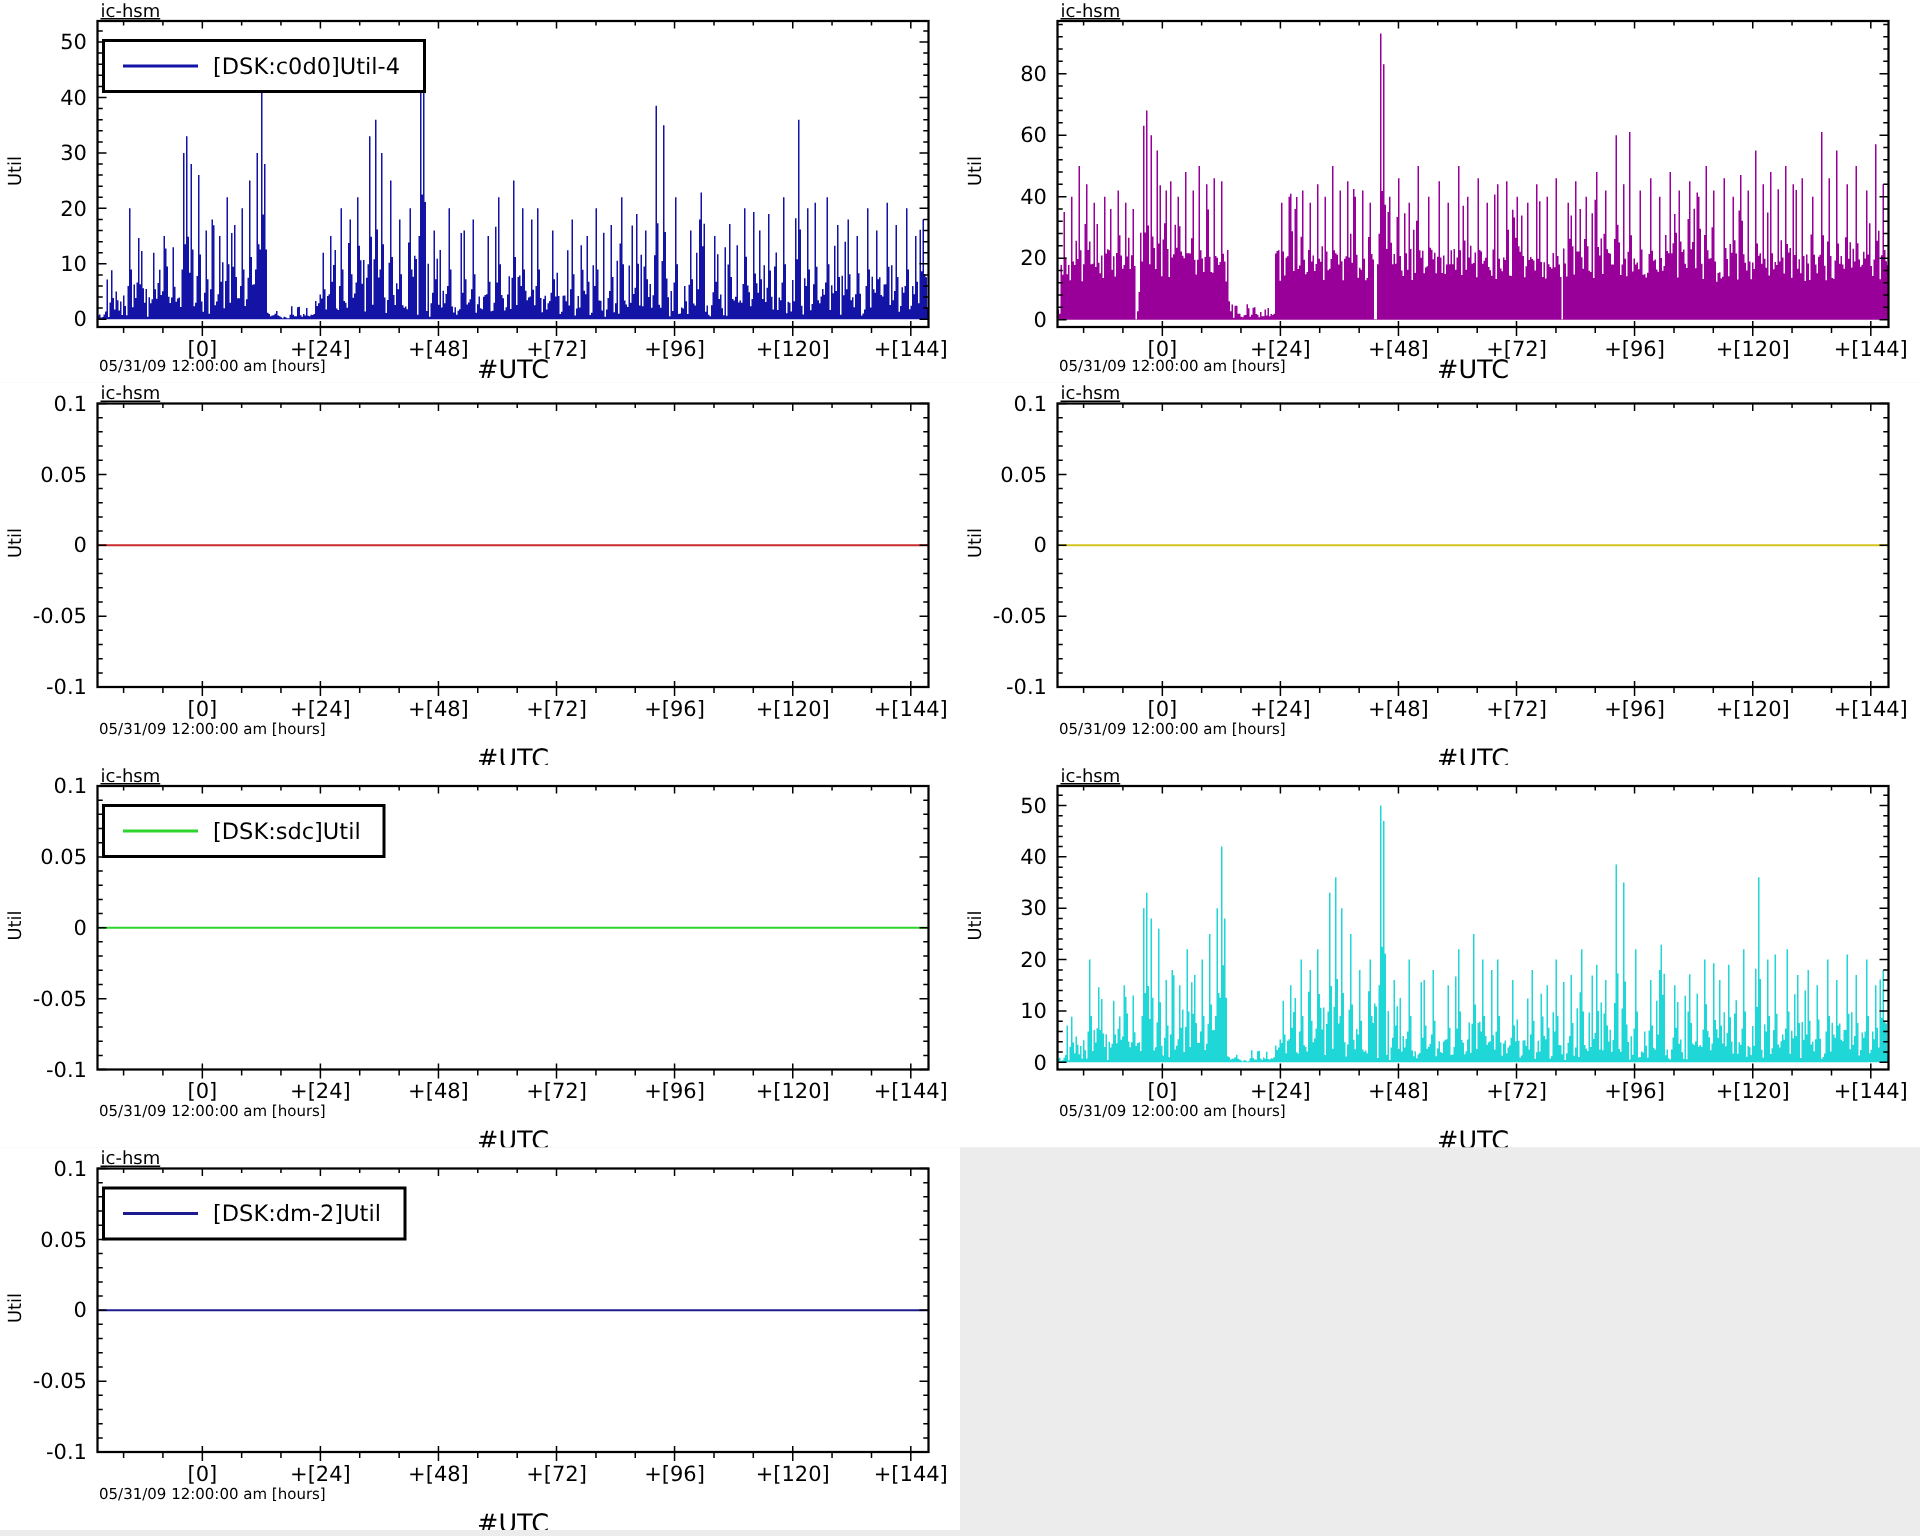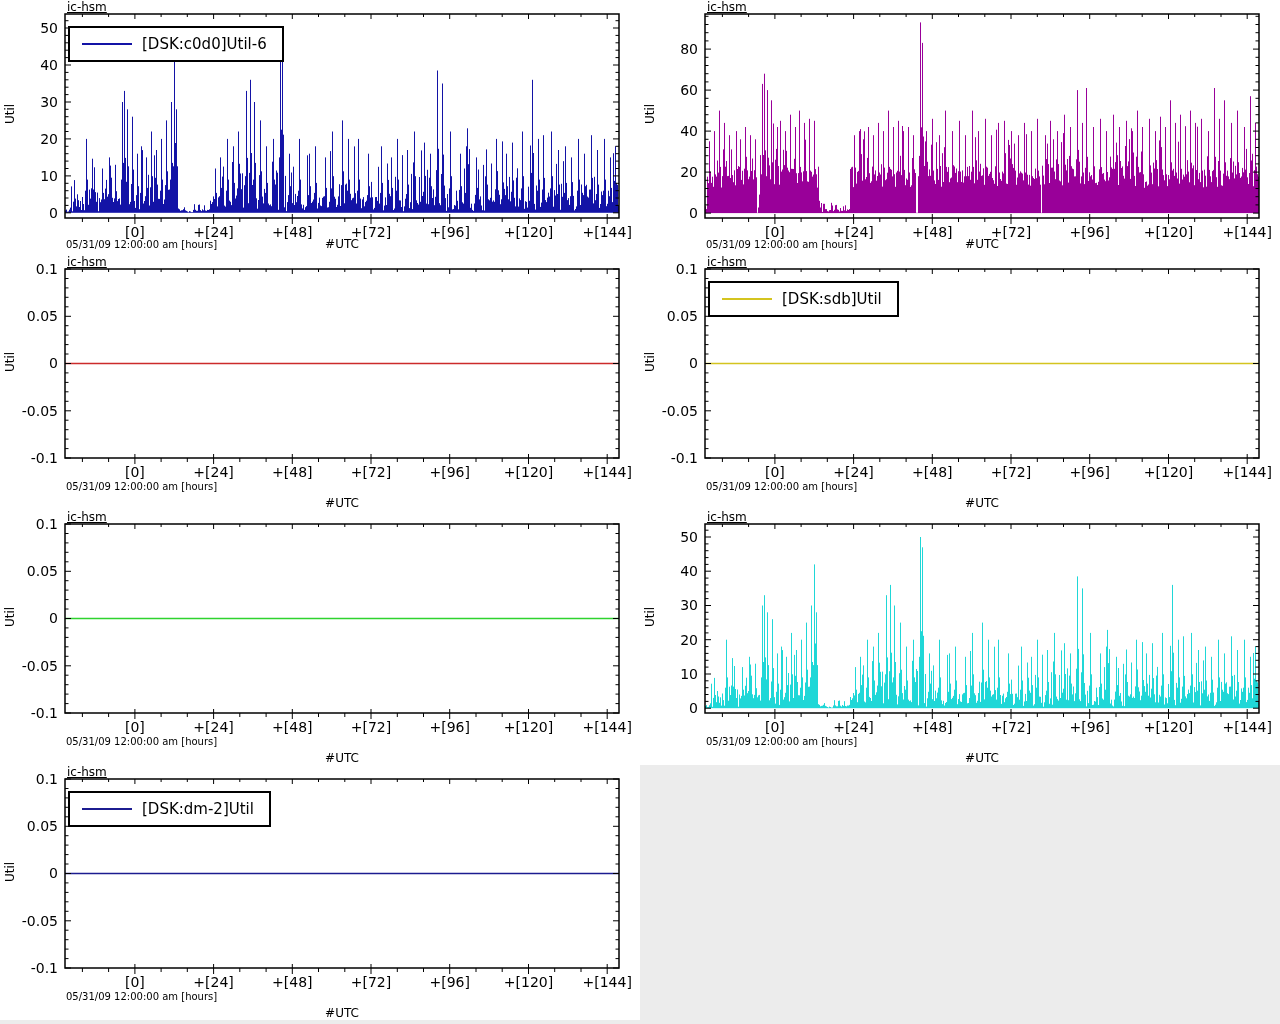--- a/index.html
+++ b/index.html
@@ -30,21 +30,21 @@
   svg.plot{position:absolute;left:0;top:0;width:640px;height:255px;}
   .legend{
     position:absolute;left:68px;top:26px;
     background:#ffffff;border:2px solid #000;
     display:inline-flex;align-items:center;gap:10px;
     padding:7px 15px 7px 12px;
     font-size:15px;white-space:nowrap;
   }
   .legend-line{display:inline-block;width:50px;height:0;border-top:2px solid #000;}
   .xdate{position:absolute;left:66px;font-size:10px;white-space:nowrap;}
-  .xunit{position:absolute;left:65px;width:554px;text-align:center;font-size:12px;}
+  .xunit{position:absolute;left:65px;width:554px;text-align:center;font-size:17px;}
   svg text{fill:#000;font-family:"DejaVu Sans",sans-serif;}
 </style>
 </head>
 <body style="background: rgb(236, 236, 236);">
 
 <div class="grid">
 
   <div class="panel" style="background: rgb(255, 255, 255);">
     <svg class="plot">
         <path d="M65.5 212.8V210.4M66.5 212.8V209.6M67.5 212.8V211.7M68.5 212.8V211.4M69.5 212.8V209.6M70.5 212.8V207.6M71.5 212.8V186.4M72.5 212.8V211.3M73.5 212.8V201.7M74.5 212.8V180.1M75.5 212.8V198.6M76.5 212.8V206.4M77.5 212.8V194.3M78.5 212.8V200.2M79.5 212.8V207.0M80.5 212.8V201.0M81.5 212.8V210.0M82.5 212.8V197.0M83.5 212.8V204.0M84.5 212.8V210.2M85.5 212.8V190.7M86.5 212.8V138.9M87.5 212.8V179.6M88.5 212.8V204.8M89.5 212.8V189.6M90.5 212.8V198.6M91.5 212.8V188.3M92.5 212.8V158.7M93.5 212.8V189.5M94.5 212.8V167.3M95.5 212.8V192.1M96.5 212.8V201.8M97.5 212.8V192.6M98.5 212.8V211.2M99.5 212.8V198.1M100.5 212.8V202.2M101.5 212.8V199.5M102.5 212.8V168.5M103.5 212.8V192.9M104.5 212.8V199.2M105.5 212.8V188.6M106.5 212.8V179.9M107.5 212.8V196.7M108.5 212.8V194.2M109.5 212.8V157.4M110.5 212.8V165.6M111.5 212.8V177.7M112.5 212.8V197.8M113.5 212.8V202.0M114.5 212.8V198.4M115.5 212.8V164.8M116.5 212.8V191.2M117.5 212.8V201.1M118.5 212.8V199.0M119.5 212.8V198.4M120.5 212.8V204.6M121.5 212.8V179.6M122.5 212.8V102.0M123.5 212.8V162.9M124.5 212.8V90.9M125.5 212.8V157.9M126.5 212.8V181.8M127.5 212.8V109.3M128.5 212.8V166.3M129.5 212.8V204.2M130.5 212.8V201.9M131.5 212.8V184.0M132.5 212.8V116.7M133.5 212.8V169.6M134.5 212.8V201.0M135.5 212.8V207.9M136.5 212.8V195.1M137.5 212.8V153.7M138.5 212.8V186.2M139.5 212.8V209.2M140.5 212.8V192.9M141.5 212.8V146.3M142.5 212.8V150.1M143.5 212.8V203.5M144.5 212.8V201.0M145.5 212.8V196.2M146.5 212.8V157.4M147.5 212.8V187.9M148.5 212.8V174.8M149.5 212.8V205.5M150.5 212.8V187.3M151.5 212.8V131.5M152.5 212.8V176.2M153.5 212.8V201.8M154.5 212.8V155.3M155.5 212.8V177.8M156.5 212.8V150.0M157.5 212.8V184.6M158.5 212.8V198.8M159.5 212.8V198.9M160.5 212.8V190.7M161.5 212.8V138.9M162.5 212.8V179.6M163.5 212.8V204.0M164.5 212.8V199.5M165.5 212.8V185.1M166.5 212.8V120.4M167.5 212.8V171.3M168.5 212.8V189.8M169.5 212.8V189.5M170.5 212.8V179.6M171.5 212.8V102.0M172.5 212.8V162.9M173.5 212.8V166.3M174.5 212.8V57.6M175.5 212.8V143.0M176.5 212.8V109.3M177.5 212.8V166.3M178.5 212.8V208.5M179.5 212.8V209.3M180.5 212.8V210.8M181.5 212.8V210.3M182.5 212.8V210.2M183.5 212.8V209.2M184.5 212.8V207.3M185.5 212.8V210.3M186.5 212.8V210.9M187.5 212.8V211.5M188.5 212.8V212.2M189.5 212.8V211.1M190.5 212.8V211.5M191.5 212.8V212.1M192.5 212.8V212.1M193.5 212.8V209.9M194.5 212.8V204.2M195.5 212.8V209.8M196.5 212.8V210.8M197.5 212.8V210.8M198.5 212.8V204.9M199.5 212.8V204.5M200.5 212.8V210.1M201.5 212.8V211.1M202.5 212.8V209.3M203.5 212.8V210.3M204.5 212.8V205.3M205.5 212.8V210.5M206.5 212.8V210.9M207.5 212.8V209.9M208.5 212.8V210.0M209.5 212.8V209.3M210.5 212.8V200.7M211.5 212.8V204.0M212.5 212.8V202.1M213.5 212.8V196.4M214.5 212.8V199.0M215.5 212.8V168.5M216.5 212.8V192.9M217.5 212.8V206.4M218.5 212.8V197.4M219.5 212.8V196.2M220.5 212.8V157.4M221.5 212.8V187.9M222.5 212.8V176.6M223.5 212.8V166.6M224.5 212.8V205.6M225.5 212.8V206.6M226.5 212.8V190.7M227.5 212.8V138.9M228.5 212.8V179.6M229.5 212.8V200.6M230.5 212.8V201.8M231.5 212.8V205.1M232.5 212.8V162.0M233.5 212.8V146.3M234.5 212.8V182.9M235.5 212.8V198.5M236.5 212.8V195.6M237.5 212.8V188.4M238.5 212.8V131.5M239.5 212.8V163.8M240.5 212.8V173.5M241.5 212.8V189.2M242.5 212.8V173.3M243.5 212.8V207.6M244.5 212.8V185.2M245.5 212.8V176.2M246.5 212.8V90.9M247.5 212.8V157.9M248.5 212.8V203.2M249.5 212.8V172.9M250.5 212.8V79.8M251.5 212.8V153.0M252.5 212.8V185.0M253.5 212.8V179.6M254.5 212.8V102.0M255.5 212.8V162.9M256.5 212.8V198.3M257.5 212.8V208.7M258.5 212.8V200.0M259.5 212.8V175.1M260.5 212.8V120.4M261.5 212.8V171.3M262.5 212.8V196.6M263.5 212.8V203.4M264.5 212.8V188.9M265.5 212.8V192.9M266.5 212.8V146.3M267.5 212.8V182.9M268.5 212.8V203.5M269.5 212.8V205.2M270.5 212.8V204.4M271.5 212.8V206.2M272.5 212.8V161.7M273.5 212.8V138.9M274.5 212.8V179.6M275.5 212.8V184.5M276.5 212.8V170.5M277.5 212.8V172.7M278.5 212.8V209.8M279.5 212.8V157.4M280.5 212.8V28.0M281.5 212.8V129.7M282.5 212.8V39.1M283.5 212.8V134.7M284.5 212.8V207.3M285.5 212.8V175.9M286.5 212.8V211.1M287.5 212.8V202.1M288.5 212.8V195.1M289.5 212.8V153.7M290.5 212.8V186.2M291.5 212.8V172.5M292.5 212.8V203.1M293.5 212.8V166.7M294.5 212.8V205.0M295.5 212.8V193.9M296.5 212.8V202.2M297.5 212.8V196.0M298.5 212.8V190.7M299.5 212.8V138.9M300.5 212.8V179.6M301.5 212.8V204.4M302.5 212.8V208.4M303.5 212.8V204.8M304.5 212.8V209.9M305.5 212.8V207.2M306.5 212.8V206.1M307.5 212.8V155.3M308.5 212.8V195.1M309.5 212.8V153.7M310.5 212.8V186.2M311.5 212.8V203.0M312.5 212.8V201.6M313.5 212.8V199.5M314.5 212.8V192.9M315.5 212.8V146.3M316.5 212.8V182.9M317.5 212.8V208.5M318.5 212.8V202.9M319.5 212.8V197.6M320.5 212.8V205.5M321.5 212.8V206.1M322.5 212.8V197.9M323.5 212.8V196.7M324.5 212.8V196.2M325.5 212.8V157.4M326.5 212.8V187.9M327.5 212.8V207.5M328.5 212.8V207.2M329.5 212.8V201.8M330.5 212.8V151.1M331.5 212.8V188.4M332.5 212.8V131.5M333.5 212.8V176.2M334.5 212.8V196.7M335.5 212.8V198.8M336.5 212.8V207.0M337.5 212.8V204.8M338.5 212.8V196.4M339.5 212.8V184.2M340.5 212.8V206.0M341.5 212.8V185.1M342.5 212.8V120.4M343.5 212.8V171.3M344.5 212.8V203.3M345.5 212.8V184.6M346.5 212.8V183.6M347.5 212.8V190.7M348.5 212.8V138.9M349.5 212.8V179.6M350.5 212.8V193.8M351.5 212.8V200.2M352.5 212.8V198.3M353.5 212.8V197.7M354.5 212.8V146.4M355.5 212.8V193.2M356.5 212.8V203.5M357.5 212.8V190.7M358.5 212.8V138.9M359.5 212.8V179.6M360.5 212.8V198.6M361.5 212.8V208.2M362.5 212.8V199.4M363.5 212.8V197.1M364.5 212.8V206.3M365.5 212.8V202.1M366.5 212.8V200.7M367.5 212.8V195.1M368.5 212.8V153.7M369.5 212.8V186.2M370.5 212.8V197.6M371.5 212.8V181.9M372.5 212.8V197.3M373.5 212.8V209.4M374.5 212.8V207.9M375.5 212.8V197.1M376.5 212.8V197.0M377.5 212.8V200.9M378.5 212.8V166.8M379.5 212.8V203.6M380.5 212.8V192.9M381.5 212.8V146.3M382.5 212.8V182.9M383.5 212.8V210.3M384.5 212.8V205.6M385.5 212.8V197.4M386.5 212.8V205.0M387.5 212.8V163.5M388.5 212.8V179.9M389.5 212.8V193.8M390.5 212.8V196.2M391.5 212.8V157.4M392.5 212.8V187.9M393.5 212.8V210.0M394.5 212.8V208.5M395.5 212.8V176.8M396.5 212.8V190.7M397.5 212.8V138.9M398.5 212.8V179.6M399.5 212.8V200.3M400.5 212.8V200.5M401.5 212.8V207.0M402.5 212.8V155.1M403.5 212.8V211.2M404.5 212.8V206.4M405.5 212.8V198.7M406.5 212.8V194.0M407.5 212.8V150.0M408.5 212.8V184.6M409.5 212.8V208.1M410.5 212.8V202.2M411.5 212.8V173.9M412.5 212.8V209.1M413.5 212.8V162.4M414.5 212.8V131.5M415.5 212.8V176.2M416.5 212.8V200.3M417.5 212.8V203.0M418.5 212.8V204.6M419.5 212.8V177.0M420.5 212.8V201.8M421.5 212.8V150.4M422.5 212.8V196.0M423.5 212.8V191.8M424.5 212.8V142.6M425.5 212.8V175.9M426.5 212.8V203.6M427.5 212.8V169.8M428.5 212.8V204.2M429.5 212.8V177.7M430.5 212.8V153.7M431.5 212.8V186.2M432.5 212.8V198.0M433.5 212.8V189.4M434.5 212.8V205.2M435.5 212.8V196.8M436.5 212.8V170.1M437.5 212.8V70.5M438.5 212.8V148.8M439.5 212.8V203.2M440.5 212.8V205.2M441.5 212.8V174.0M442.5 212.8V83.5M443.5 212.8V154.6M444.5 212.8V185.6M445.5 212.8V198.1M446.5 212.8V210.9M447.5 212.8V194.0M448.5 212.8V207.3M449.5 212.8V188.4M450.5 212.8V131.5M451.5 212.8V176.2M452.5 212.8V209.4M453.5 212.8V209.0M454.5 212.8V205.0M455.5 212.8V205.7M456.5 212.8V190.7M457.5 212.8V200.8M458.5 212.8V209.3M459.5 212.8V189.9M460.5 212.8V153.7M461.5 212.8V186.2M462.5 212.8V202.3M463.5 212.8V203.6M464.5 212.8V168.5M465.5 212.8V192.9M466.5 212.8V146.3M467.5 212.8V128.3M468.5 212.8V164.2M469.5 212.8V149.1M470.5 212.8V207.8M471.5 212.8V203.7M472.5 212.8V209.9M473.5 212.8V210.9M474.5 212.8V203.5M475.5 212.8V194.9M476.5 212.8V157.4M477.5 212.8V187.9M478.5 212.8V169.5M479.5 212.8V199.4M480.5 212.8V196.4M481.5 212.8V205.5M482.5 212.8V210.2M483.5 212.8V164.9M484.5 212.8V210.5M485.5 212.8V176.3M486.5 212.8V149.4M487.5 212.8V184.6M488.5 212.8V199.3M489.5 212.8V200.3M490.5 212.8V197.8M491.5 212.8V163.5M492.5 212.8V201.7M493.5 212.8V200.3M494.5 212.8V201.8M495.5 212.8V189.3M496.5 212.8V138.9M497.5 212.8V171.1M498.5 212.8V190.3M499.5 212.8V194.8M500.5 212.8V204.2M501.5 212.8V199.3M502.5 212.8V141.4M503.5 212.8V182.4M504.5 212.8V188.9M505.5 212.8V195.1M506.5 212.8V153.7M507.5 212.8V186.2M508.5 212.8V199.3M509.5 212.8V176.9M510.5 212.8V201.3M511.5 212.8V191.8M512.5 212.8V142.6M513.5 212.8V180.4M514.5 212.8V197.8M515.5 212.8V206.4M516.5 212.8V177.7M517.5 212.8V168.3M518.5 212.8V206.6M519.5 212.8V198.4M520.5 212.8V200.1M521.5 212.8V188.4M522.5 212.8V131.5M523.5 212.8V176.2M524.5 212.8V208.8M525.5 212.8V201.2M526.5 212.8V201.9M527.5 212.8V207.6M528.5 212.8V186.7M529.5 212.8V200.8M530.5 212.8V145.5M531.5 212.8V172.9M532.5 212.8V79.8M533.5 212.8V153.0M534.5 212.8V203.9M535.5 212.8V209.6M536.5 212.8V185.5M537.5 212.8V190.7M538.5 212.8V138.9M539.5 212.8V179.6M540.5 212.8V206.9M541.5 212.8V202.6M542.5 212.8V189.5M543.5 212.8V135.2M544.5 212.8V177.9M545.5 212.8V200.1M546.5 212.8V202.1M547.5 212.8V197.6M548.5 212.8V192.7M549.5 212.8V196.5M550.5 212.8V188.4M551.5 212.8V131.5M552.5 212.8V176.2M553.5 212.8V206.7M554.5 212.8V190.1M555.5 212.8V195.5M556.5 212.8V163.9M557.5 212.8V194.0M558.5 212.8V150.0M559.5 212.8V184.6M560.5 212.8V209.8M561.5 212.8V183.8M562.5 212.8V196.8M563.5 212.8V161.2M564.5 212.8V192.9M565.5 212.8V146.3M566.5 212.8V182.9M567.5 212.8V200.1M568.5 212.8V198.1M569.5 212.8V204.9M570.5 212.8V196.2M571.5 212.8V157.4M572.5 212.8V182.1M573.5 212.8V195.9M574.5 212.8V210.4M575.5 212.8V209.0M576.5 212.8V206.4M577.5 212.8V190.7M578.5 212.8V138.9M579.5 212.8V179.6M580.5 212.8V205.0M581.5 212.8V184.5M582.5 212.8V192.8M583.5 212.8V195.1M584.5 212.8V153.7M585.5 212.8V186.2M586.5 212.8V184.8M587.5 212.8V196.6M588.5 212.8V197.6M589.5 212.8V189.6M590.5 212.8V189.5M591.5 212.8V135.2M592.5 212.8V177.9M593.5 212.8V203.4M594.5 212.8V176.8M595.5 212.8V200.2M596.5 212.8V194.0M597.5 212.8V150.0M598.5 212.8V184.6M599.5 212.8V207.9M600.5 212.8V204.0M601.5 212.8V191.5M602.5 212.8V195.1M603.5 212.8V190.7M604.5 212.8V138.9M605.5 212.8V179.6M606.5 212.8V206.2M607.5 212.8V203.8M608.5 212.8V190.7M609.5 212.8V196.2M610.5 212.8V157.4M611.5 212.8V187.9M612.5 212.8V202.1M613.5 212.8V153.2M614.5 212.8V180.9M615.5 212.8V146.3M616.5 212.8V182.9M617.5 212.8V184.8M618.5 212.8V205.8" stroke="#1313a6" stroke-width="1" fill="none"></path>
@@ -61,21 +61,21 @@
         <text x="58" y="180.7" text-anchor="end" font-size="14">10</text>
         <text x="58" y="143.7" text-anchor="end" font-size="14">20</text>
         <text x="58" y="106.8" text-anchor="end" font-size="14">30</text>
         <text x="58" y="69.8" text-anchor="end" font-size="14">40</text>
         <text x="58" y="32.8" text-anchor="end" font-size="14">50</text>
       </svg>
     <div class="chart-title">ic-hsm</div>
     <div class="ylabel" style="top: 107px;">Util</div>
     <div class="legend">
       <span class="legend-line" style="border-top-color: rgb(19, 19, 166);"></span>
-      <span class="legend-text">[DSK:c0d0]Util-6</span>
+      <span class="legend-text">[DSK:c0d0]Util-4</span>
     </div>
     <div class="xdate" style="top: 239px;">05/31/09 12:00:00 am [hours]</div>
     <div class="xunit" style="top: 237px;">#UTC</div>
   </div>
 
   <div class="panel" style="background: rgb(255, 255, 255);">
     <svg class="plot">
         <path d="M65.5 213.1V206.3M66.5 213.1V209.1M67.5 213.1V176.7M68.5 213.1V183.1M69.5 213.1V141.3M70.5 213.1V171.7M71.5 213.1V182.9M72.5 213.1V176.7M73.5 213.1V186.8M74.5 213.1V131.1M75.5 213.1V174.4M76.5 213.1V176.6M77.5 213.1V160.5M78.5 213.1V172.6M79.5 213.1V110.6M80.5 213.1V166.9M81.5 213.1V187.5M82.5 213.1V176.1M83.5 213.1V149.4M84.5 213.1V122.9M85.5 213.1V166.7M86.5 213.1V161.0M87.5 213.1V176.1M88.5 213.1V175.9M89.5 213.1V135.2M90.5 213.1V178.0M91.5 213.1V149.4M92.5 213.1V175.1M93.5 213.1V182.2M94.5 213.1V170.3M95.5 213.1V185.3M96.5 213.1V131.1M97.5 213.1V169.0M98.5 213.1V166.1M99.5 213.1V166.9M100.5 213.1V139.3M101.5 213.1V179.9M102.5 213.1V170.8M103.5 213.1V184.4M104.5 213.1V168.7M105.5 213.1V127.0M106.5 213.1V156.8M107.5 213.1V170.4M108.5 213.1V179.2M109.5 213.1V176.6M110.5 213.1V135.2M111.5 213.1V171.0M112.5 213.1V158.5M113.5 213.1V179.4M114.5 213.1V170.2M115.5 213.1V139.3M116.5 213.1V177.3M117.5 213.1V212.8M118.5 213.1V207.5M119.5 213.1V194.6M120.5 213.1V155.1M121.5 213.1V174.3M122.5 213.1V83.9M123.5 213.1V155.0M124.5 213.1V73.7M125.5 213.1V150.3M126.5 213.1V176.2M127.5 213.1V90.1M128.5 213.1V157.7M129.5 213.1V165.4M130.5 213.1V179.3M131.5 213.1V100.3M132.5 213.1V162.3M133.5 213.1V123.5M134.5 213.1V184.2M135.5 213.1V159.7M136.5 213.1V148.9M137.5 213.1V127.0M138.5 213.1V166.0M139.5 213.1V184.7M140.5 213.1V120.8M141.5 213.1V171.6M142.5 213.1V169.5M143.5 213.1V149.8M144.5 213.1V165.1M145.5 213.1V131.1M146.5 213.1V150.8M147.5 213.1V167.7M148.5 213.1V170.5M149.5 213.1V172.2M150.5 213.1V114.7M151.5 213.1V168.8M152.5 213.1V168.9M153.5 213.1V169.0M154.5 213.1V158.8M155.5 213.1V127.0M156.5 213.1V173.2M157.5 213.1V183.0M158.5 213.1V173.1M159.5 213.1V110.6M160.5 213.1V166.9M161.5 213.1V172.4M162.5 213.1V181.3M163.5 213.1V171.3M164.5 213.1V122.9M165.5 213.1V139.7M166.5 213.1V171.1M167.5 213.1V181.4M168.5 213.1V181.8M169.5 213.1V118.8M170.5 213.1V170.6M171.5 213.1V171.8M172.5 213.1V176.6M173.5 213.1V174.6M174.5 213.1V120.8M175.5 213.1V169.1M176.5 213.1V174.3M177.5 213.1V187.6M178.5 213.1V166.7M179.5 213.1V200.8M180.5 213.1V207.5M181.5 213.1V203.0M182.5 213.1V211.9M183.5 213.1V203.8M184.5 213.1V203.8M185.5 213.1V209.1M186.5 213.1V209.1M187.5 213.1V211.1M188.5 213.1V211.5M189.5 213.1V210.2M190.5 213.1V210.0M191.5 213.1V202.8M192.5 213.1V205.5M193.5 213.1V211.1M194.5 213.1V209.8M195.5 213.1V205.2M196.5 213.1V204.9M197.5 213.1V209.4M198.5 213.1V209.9M199.5 213.1V211.5M200.5 213.1V208.0M201.5 213.1V210.8M202.5 213.1V210.9M203.5 213.1V206.3M204.5 213.1V210.3M205.5 213.1V205.3M206.5 213.1V210.9M207.5 213.1V209.4M208.5 213.1V210.0M209.5 213.1V209.1M210.5 213.1V169.0M211.5 213.1V167.4M212.5 213.1V166.8M213.5 213.1V187.1M214.5 213.1V135.2M215.5 213.1V167.6M216.5 213.1V183.6M217.5 213.1V171.9M218.5 213.1V170.9M219.5 213.1V131.1M220.5 213.1V129.1M221.5 213.1V154.1M222.5 213.1V180.7M223.5 213.1V139.3M224.5 213.1V131.3M225.5 213.1V179.3M226.5 213.1V177.0M227.5 213.1V157.9M228.5 213.1V127.0M229.5 213.1V173.2M230.5 213.1V182.9M231.5 213.1V181.3M232.5 213.1V166.6M233.5 213.1V135.2M234.5 213.1V174.4M235.5 213.1V170.4M236.5 213.1V180.7M237.5 213.1V176.0M238.5 213.1V122.9M239.5 213.1V172.5M240.5 213.1V174.5M241.5 213.1V164.2M242.5 213.1V186.6M243.5 213.1V131.1M244.5 213.1V167.6M245.5 213.1V180.2M246.5 213.1V179.2M247.5 213.1V172.7M248.5 213.1V110.6M249.5 213.1V166.9M250.5 213.1V168.9M251.5 213.1V169.8M252.5 213.1V176.4M253.5 213.1V127.0M254.5 213.1V174.2M255.5 213.1V186.8M256.5 213.1V172.5M257.5 213.1V170.8M258.5 213.1V120.8M259.5 213.1V171.6M260.5 213.1V155.8M261.5 213.1V175.1M262.5 213.1V126.0M263.5 213.1V131.1M264.5 213.1V169.9M265.5 213.1V185.2M266.5 213.1V178.5M267.5 213.1V179.8M268.5 213.1V127.0M269.5 213.1V172.5M270.5 213.1V186.9M271.5 213.1V185.3M272.5 213.1V158.0M273.5 213.1V135.2M274.5 213.1V169.3M275.5 213.1V173.0M276.5 213.1V212.8M277.5 213.1V212.8M278.5 213.1V176.2M279.5 213.1V155.9M280.5 213.1V22.4M281.5 213.1V127.3M282.5 213.1V42.9M283.5 213.1V136.5M284.5 213.1V166.0M285.5 213.1V141.4M286.5 213.1V131.1M287.5 213.1V161.8M288.5 213.1V176.1M289.5 213.1V169.4M290.5 213.1V175.8M291.5 213.1V144.7M292.5 213.1V118.8M293.5 213.1V170.6M294.5 213.1V180.4M295.5 213.1V184.0M296.5 213.1V142.2M297.5 213.1V168.9M298.5 213.1V179.9M299.5 213.1V135.2M300.5 213.1V166.0M301.5 213.1V186.7M302.5 213.1V153.2M303.5 213.1V182.0M304.5 213.1V147.2M305.5 213.1V110.6M306.5 213.1V166.9M307.5 213.1V171.8M308.5 213.1V167.1M309.5 213.1V182.2M310.5 213.1V178.4M311.5 213.1V177.5M312.5 213.1V131.1M313.5 213.1V165.2M314.5 213.1V166.5M315.5 213.1V172.9M316.5 213.1V168.5M317.5 213.1V182.2M318.5 213.1V171.2M319.5 213.1V120.8M320.5 213.1V171.6M321.5 213.1V182.0M322.5 213.1V170.4M323.5 213.1V182.6M324.5 213.1V176.3M325.5 213.1V135.2M326.5 213.1V176.2M327.5 213.1V166.9M328.5 213.1V176.1M329.5 213.1V166.0M330.5 213.1V179.8M331.5 213.1V171.7M332.5 213.1V110.6M333.5 213.1V166.9M334.5 213.1V183.3M335.5 213.1V137.2M336.5 213.1V160.3M337.5 213.1V179.8M338.5 213.1V131.1M339.5 213.1V171.6M340.5 213.1V163.8M341.5 213.1V175.9M342.5 213.1V175.3M343.5 213.1V168.3M344.5 213.1V184.8M345.5 213.1V118.8M346.5 213.1V166.7M347.5 213.1V167.7M348.5 213.1V175.9M349.5 213.1V173.9M350.5 213.1V171.8M351.5 213.1V135.2M352.5 213.1V178.0M353.5 213.1V180.2M354.5 213.1V183.8M355.5 213.1V166.3M356.5 213.1V129.7M357.5 213.1V186.0M358.5 213.1V122.9M359.5 213.1V172.5M360.5 213.1V179.0M361.5 213.1V180.9M362.5 213.1V171.6M363.5 213.1V173.4M364.5 213.1V120.8M365.5 213.1V153.2M366.5 213.1V183.6M367.5 213.1V184.0M368.5 213.1V139.9M369.5 213.1V145.0M370.5 213.1V158.5M371.5 213.1V131.1M372.5 213.1V164.1M373.5 213.1V167.9M374.5 213.1V143.6M375.5 213.1V170.6M376.5 213.1V184.8M377.5 213.1V177.5M378.5 213.1V135.2M379.5 213.1V173.4M380.5 213.1V171.4M381.5 213.1V172.7M382.5 213.1V173.6M383.5 213.1V180.4M384.5 213.1V122.9M385.5 213.1V172.5M386.5 213.1V134.2M387.5 213.1V174.7M388.5 213.1V184.6M389.5 213.1V174.9M390.5 213.1V185.7M391.5 213.1V131.1M392.5 213.1V176.2M393.5 213.1V178.0M394.5 213.1V179.0M395.5 213.1V168.6M396.5 213.1V178.2M397.5 213.1V118.8M398.5 213.1V170.6M399.5 213.1V176.4M400.5 213.1V184.7M401.5 213.1V212.8M402.5 213.1V165.7M403.5 213.1V175.6M404.5 213.1V184.3M405.5 213.1V135.2M406.5 213.1V159.1M407.5 213.1V143.6M408.5 213.1V164.1M409.5 213.1V183.0M410.5 213.1V120.8M411.5 213.1V167.7M412.5 213.1V167.6M413.5 213.1V139.3M414.5 213.1V171.5M415.5 213.1V179.2M416.5 213.1V159.4M417.5 213.1V131.1M418.5 213.1V164.1M419.5 213.1V180.5M420.5 213.1V181.4M421.5 213.1V142.1M422.5 213.1V185.3M423.5 213.1V133.1M424.5 213.1V114.7M425.5 213.1V164.7M426.5 213.1V170.4M427.5 213.1V159.0M428.5 213.1V182.6M429.5 213.1V155.9M430.5 213.1V127.0M431.5 213.1V166.2M432.5 213.1V168.6M433.5 213.1V169.2M434.5 213.1V176.4M435.5 213.1V176.3M436.5 213.1V159.3M437.5 213.1V90.1M438.5 213.1V149.9M439.5 213.1V161.7M440.5 213.1V183.4M441.5 213.1V176.4M442.5 213.1V122.9M443.5 213.1V172.5M444.5 213.1V184.1M445.5 213.1V167.8M446.5 213.1V88.0M447.5 213.1V156.8M448.5 213.1V181.0M449.5 213.1V172.3M450.5 213.1V176.3M451.5 213.1V175.0M452.5 213.1V179.5M453.5 213.1V127.0M454.5 213.1V166.3M455.5 213.1V183.1M456.5 213.1V182.8M457.5 213.1V185.0M458.5 213.1V181.8M459.5 213.1V169.3M460.5 213.1V118.8M461.5 213.1V167.1M462.5 213.1V173.8M463.5 213.1V173.0M464.5 213.1V179.6M465.5 213.1V181.2M466.5 213.1V131.1M467.5 213.1V172.0M468.5 213.1V180.5M469.5 213.1V177.3M470.5 213.1V156.6M471.5 213.1V167.4M472.5 213.1V168.9M473.5 213.1V114.7M474.5 213.1V168.8M475.5 213.1V162.1M476.5 213.1V142.6M477.5 213.1V155.2M478.5 213.1V185.0M479.5 213.1V127.0M480.5 213.1V161.0M481.5 213.1V168.0M482.5 213.1V166.4M483.5 213.1V175.8M484.5 213.1V178.6M485.5 213.1V146.0M486.5 213.1V120.8M487.5 213.1V166.1M488.5 213.1V161.4M489.5 213.1V139.1M490.5 213.1V178.9M491.5 213.1V128.3M492.5 213.1V131.1M493.5 213.1V152.5M494.5 213.1V175.9M495.5 213.1V186.0M496.5 213.1V156.7M497.5 213.1V110.6M498.5 213.1V166.9M499.5 213.1V172.5M500.5 213.1V172.1M501.5 213.1V151.5M502.5 213.1V127.0M503.5 213.1V174.3M504.5 213.1V187.8M505.5 213.1V182.0M506.5 213.1V181.5M507.5 213.1V185.7M508.5 213.1V184.5M509.5 213.1V118.8M510.5 213.1V165.4M511.5 213.1V172.6M512.5 213.1V184.2M513.5 213.1V162.6M514.5 213.1V168.5M515.5 213.1V131.1M516.5 213.1V160.1M517.5 213.1V169.0M518.5 213.1V186.3M519.5 213.1V140.4M520.5 213.1V116.7M521.5 213.1V147.1M522.5 213.1V169.5M523.5 213.1V175.1M524.5 213.1V180.3M525.5 213.1V127.0M526.5 213.1V174.3M527.5 213.1V186.1M528.5 213.1V175.0M529.5 213.1V179.3M530.5 213.1V100.3M531.5 213.1V162.3M532.5 213.1V170.5M533.5 213.1V168.8M534.5 213.1V175.9M535.5 213.1V122.9M536.5 213.1V172.5M537.5 213.1V178.5M538.5 213.1V141.7M539.5 213.1V183.6M540.5 213.1V114.7M541.5 213.1V168.8M542.5 213.1V179.5M543.5 213.1V174.6M544.5 213.1V176.7M545.5 213.1V126.2M546.5 213.1V174.3M547.5 213.1V160.1M548.5 213.1V171.6M549.5 213.1V182.3M550.5 213.1V110.6M551.5 213.1V162.7M552.5 213.1V168.3M553.5 213.1V165.4M554.5 213.1V185.2M555.5 213.1V122.9M556.5 213.1V170.0M557.5 213.1V126.7M558.5 213.1V179.2M559.5 213.1V172.9M560.5 213.1V182.1M561.5 213.1V118.8M562.5 213.1V170.6M563.5 213.1V187.3M564.5 213.1V169.7M565.5 213.1V175.7M566.5 213.1V186.7M567.5 213.1V156.3M568.5 213.1V131.1M569.5 213.1V169.9M570.5 213.1V176.3M571.5 213.1V182.1M572.5 213.1V171.1M573.5 213.1V169.9M574.5 213.1V88.0M575.5 213.1V156.8M576.5 213.1V177.2M577.5 213.1V186.8M578.5 213.1V161.0M579.5 213.1V118.8M580.5 213.1V170.6M581.5 213.1V185.3M582.5 213.1V185.8M583.5 213.1V173.6M584.5 213.1V100.3M585.5 213.1V162.3M586.5 213.1V175.8M587.5 213.1V170.6M588.5 213.1V176.4M589.5 213.1V179.2M590.5 213.1V158.1M591.5 213.1V122.9M592.5 213.1V172.5M593.5 213.1V161.5M594.5 213.1V178.4M595.5 213.1V165.8M596.5 213.1V174.4M597.5 213.1V110.6M598.5 213.1V162.2M599.5 213.1V173.0M600.5 213.1V177.9M601.5 213.1V176.5M602.5 213.1V167.9M603.5 213.1V172.3M604.5 213.1V127.0M605.5 213.1V169.6M606.5 213.1V148.9M607.5 213.1V177.3M608.5 213.1V184.0M609.5 213.1V173.0M610.5 213.1V96.2M611.5 213.1V160.5M612.5 213.1V153.8M613.5 213.1V186.2M614.5 213.1V170.2M615.5 213.1V122.9M616.5 213.1V166.6M617.5 213.1V174.2M618.5 213.1V176.6" stroke="#990099" stroke-width="1" fill="none"></path>
         <rect x="65" y="14" width="554" height="204" fill="none" stroke="#000" stroke-width="1.5"></rect>
         <path d="M134.9 214V224M134.9 14V19M213.6 214V224M213.6 14V19M292.3 214V224M292.3 14V19M371.0 214V224M371.0 14V19M449.7 214V224M449.7 14V19M528.5 214V224M528.5 14V19M607.2 214V224M607.2 14V19M82.4 218V222M82.4 14V17M108.6 218V222M108.6 14V17M161.1 218V222M161.1 14V17M187.3 218V222M187.3 14V17M239.8 218V222M239.8 14V17M266.1 218V222M266.1 14V17M318.5 218V222M318.5 14V17M344.8 218V222M344.8 14V17M397.3 218V222M397.3 14V17M423.5 218V222M423.5 14V17M476.0 218V222M476.0 14V17M502.2 218V222M502.2 14V17M554.7 218V222M554.7 14V17M581.0 218V222M581.0 14V17M65 213.1H71M619 213.1H613M65 172.1H71M619 172.1H613M65 131.1H71M619 131.1H613M65 90.1H71M619 90.1H613M65 49.1H71M619 49.1H613M65 204.9H68.5M619 204.9H615.5M65 196.7H68.5M619 196.7H615.5M65 188.5H68.5M619 188.5H615.5M65 180.3H68.5M619 180.3H615.5M65 163.9H68.5M619 163.9H615.5M65 155.7H68.5M619 155.7H615.5M65 147.5H68.5M619 147.5H615.5M65 139.3H68.5M619 139.3H615.5M65 122.9H68.5M619 122.9H615.5M65 114.7H68.5M619 114.7H615.5M65 106.5H68.5M619 106.5H615.5M65 98.3H68.5M619 98.3H615.5M65 81.9H68.5M619 81.9H615.5M65 73.7H68.5M619 73.7H615.5M65 65.5H68.5M619 65.5H615.5M65 57.3H68.5M619 57.3H615.5M65 40.9H68.5M619 40.9H615.5M65 32.7H68.5M619 32.7H615.5M65 24.5H68.5M619 24.5H615.5M65 16.3H68.5M619 16.3H615.5" stroke="#000" stroke-width="1" fill="none"></path>
@@ -135,48 +135,48 @@
         <text x="528.5" y="222" text-anchor="middle" font-size="14">+[120]</text>
         <text x="607.2" y="222" text-anchor="middle" font-size="14">+[144]</text>
         <text x="58" y="207.8" text-anchor="end" font-size="14">-0.1</text>
         <text x="58" y="160.6" text-anchor="end" font-size="14">-0.05</text>
         <text x="58" y="113.3" text-anchor="end" font-size="14">0</text>
         <text x="58" y="66.0" text-anchor="end" font-size="14">0.05</text>
         <text x="58" y="18.8" text-anchor="end" font-size="14">0.1</text>
       </svg>
     <div class="chart-title">ic-hsm</div>
     <div class="ylabel" style="top: 99.5px;">Util</div>
+    <div class="xdate" style="top: 226px;">05/31/09 12:00:00 am [hours]</div>
+    <div class="xunit" style="top: 241px;">#UTC</div>
+  </div>
+
+  <div class="panel" style="background: rgb(255, 255, 255);">
+    <svg class="plot">
+        <path d="M65 108.5H619" stroke="#2ed32e" stroke-width="1.3" fill="none"></path>
+        <rect x="65" y="14" width="554" height="189" fill="none" stroke="#000" stroke-width="1.5"></rect>
+        <path d="M134.9 199V209M134.9 14V19M213.6 199V209M213.6 14V19M292.3 199V209M292.3 14V19M371.0 199V209M371.0 14V19M449.7 199V209M449.7 14V19M528.5 199V209M528.5 14V19M607.2 199V209M607.2 14V19M82.4 203V207M82.4 14V17M108.6 203V207M108.6 14V17M161.1 203V207M161.1 14V17M187.3 203V207M187.3 14V17M239.8 203V207M239.8 14V17M266.1 203V207M266.1 14V17M318.5 203V207M318.5 14V17M344.8 203V207M344.8 14V17M397.3 203V207M397.3 14V17M423.5 203V207M423.5 14V17M476.0 203V207M476.0 14V17M502.2 203V207M502.2 14V17M554.7 203V207M554.7 14V17M581.0 203V207M581.0 14V17M65 203.0H71M619 203.0H613M65 155.8H71M619 155.8H613M65 108.5H71M619 108.5H613M65 61.3H71M619 61.3H613M65 14.0H71M619 14.0H613M65 193.6H68.5M619 193.6H615.5M65 184.1H68.5M619 184.1H615.5M65 174.7H68.5M619 174.7H615.5M65 165.2H68.5M619 165.2H615.5M65 146.3H68.5M619 146.3H615.5M65 136.8H68.5M619 136.8H615.5M65 127.4H68.5M619 127.4H615.5M65 117.9H68.5M619 117.9H615.5M65 99.0H68.5M619 99.0H615.5M65 89.6H68.5M619 89.6H615.5M65 80.1H68.5M619 80.1H615.5M65 70.7H68.5M619 70.7H615.5M65 51.8H68.5M619 51.8H615.5M65 42.3H68.5M619 42.3H615.5M65 32.9H68.5M619 32.9H615.5M65 23.5H68.5M619 23.5H615.5" stroke="#000" stroke-width="1" fill="none"></path>
+        <text x="134.9" y="222" text-anchor="middle" font-size="14">[0]</text>
+        <text x="213.6" y="222" text-anchor="middle" font-size="14">+[24]</text>
+        <text x="292.3" y="222" text-anchor="middle" font-size="14">+[48]</text>
+        <text x="371.0" y="222" text-anchor="middle" font-size="14">+[72]</text>
+        <text x="449.7" y="222" text-anchor="middle" font-size="14">+[96]</text>
+        <text x="528.5" y="222" text-anchor="middle" font-size="14">+[120]</text>
+        <text x="607.2" y="222" text-anchor="middle" font-size="14">+[144]</text>
+        <text x="58" y="207.8" text-anchor="end" font-size="14">-0.1</text>
+        <text x="58" y="160.6" text-anchor="end" font-size="14">-0.05</text>
+        <text x="58" y="113.3" text-anchor="end" font-size="14">0</text>
+        <text x="58" y="66.0" text-anchor="end" font-size="14">0.05</text>
+        <text x="58" y="18.8" text-anchor="end" font-size="14">0.1</text>
+      </svg>
+    <div class="chart-title">ic-hsm</div>
+    <div class="ylabel" style="top: 99.5px;">Util</div>
     <div class="legend">
-      <span class="legend-line" style="border-top-color: rgb(212, 196, 31);"></span>
-      <span class="legend-text">[DSK:sdb]Util</span>
+      <span class="legend-line" style="border-top-color: rgb(46, 211, 46);"></span>
+      <span class="legend-text">[DSK:sdc]Util</span>
     </div>
-    <div class="xdate" style="top: 226px;">05/31/09 12:00:00 am [hours]</div>
-    <div class="xunit" style="top: 241px;">#UTC</div>
-  </div>
-
-  <div class="panel" style="background: rgb(255, 255, 255);">
-    <svg class="plot">
-        <path d="M65 108.5H619" stroke="#2ed32e" stroke-width="1.3" fill="none"></path>
-        <rect x="65" y="14" width="554" height="189" fill="none" stroke="#000" stroke-width="1.5"></rect>
-        <path d="M134.9 199V209M134.9 14V19M213.6 199V209M213.6 14V19M292.3 199V209M292.3 14V19M371.0 199V209M371.0 14V19M449.7 199V209M449.7 14V19M528.5 199V209M528.5 14V19M607.2 199V209M607.2 14V19M82.4 203V207M82.4 14V17M108.6 203V207M108.6 14V17M161.1 203V207M161.1 14V17M187.3 203V207M187.3 14V17M239.8 203V207M239.8 14V17M266.1 203V207M266.1 14V17M318.5 203V207M318.5 14V17M344.8 203V207M344.8 14V17M397.3 203V207M397.3 14V17M423.5 203V207M423.5 14V17M476.0 203V207M476.0 14V17M502.2 203V207M502.2 14V17M554.7 203V207M554.7 14V17M581.0 203V207M581.0 14V17M65 203.0H71M619 203.0H613M65 155.8H71M619 155.8H613M65 108.5H71M619 108.5H613M65 61.3H71M619 61.3H613M65 14.0H71M619 14.0H613M65 193.6H68.5M619 193.6H615.5M65 184.1H68.5M619 184.1H615.5M65 174.7H68.5M619 174.7H615.5M65 165.2H68.5M619 165.2H615.5M65 146.3H68.5M619 146.3H615.5M65 136.8H68.5M619 136.8H615.5M65 127.4H68.5M619 127.4H615.5M65 117.9H68.5M619 117.9H615.5M65 99.0H68.5M619 99.0H615.5M65 89.6H68.5M619 89.6H615.5M65 80.1H68.5M619 80.1H615.5M65 70.7H68.5M619 70.7H615.5M65 51.8H68.5M619 51.8H615.5M65 42.3H68.5M619 42.3H615.5M65 32.9H68.5M619 32.9H615.5M65 23.5H68.5M619 23.5H615.5" stroke="#000" stroke-width="1" fill="none"></path>
-        <text x="134.9" y="222" text-anchor="middle" font-size="14">[0]</text>
-        <text x="213.6" y="222" text-anchor="middle" font-size="14">+[24]</text>
-        <text x="292.3" y="222" text-anchor="middle" font-size="14">+[48]</text>
-        <text x="371.0" y="222" text-anchor="middle" font-size="14">+[72]</text>
-        <text x="449.7" y="222" text-anchor="middle" font-size="14">+[96]</text>
-        <text x="528.5" y="222" text-anchor="middle" font-size="14">+[120]</text>
-        <text x="607.2" y="222" text-anchor="middle" font-size="14">+[144]</text>
-        <text x="58" y="207.8" text-anchor="end" font-size="14">-0.1</text>
-        <text x="58" y="160.6" text-anchor="end" font-size="14">-0.05</text>
-        <text x="58" y="113.3" text-anchor="end" font-size="14">0</text>
-        <text x="58" y="66.0" text-anchor="end" font-size="14">0.05</text>
-        <text x="58" y="18.8" text-anchor="end" font-size="14">0.1</text>
-      </svg>
-    <div class="chart-title">ic-hsm</div>
-    <div class="ylabel" style="top: 99.5px;">Util</div>
     <div class="xdate" style="top: 226px;">05/31/09 12:00:00 am [hours]</div>
     <div class="xunit" style="top: 241px;">#UTC</div>
   </div>
 
   <div class="panel" style="background: rgb(255, 255, 255);">
     <svg class="plot">
         <path d="M65.5 198.2V195.9M66.5 198.2V195.2M67.5 198.2V197.2M68.5 198.2V196.9M69.5 198.2V195.2M70.5 198.2V193.3M71.5 198.2V173.7M72.5 198.2V196.8M73.5 198.2V187.9M74.5 198.2V167.9M75.5 198.2V185.0M76.5 198.2V192.2M77.5 198.2V181.0M78.5 198.2V186.5M79.5 198.2V192.8M80.5 198.2V187.3M81.5 198.2V195.6M82.5 198.2V183.5M83.5 198.2V190.1M84.5 198.2V195.7M85.5 198.2V177.7M86.5 198.2V129.7M87.5 198.2V167.4M88.5 198.2V190.7M89.5 198.2V176.7M90.5 198.2V185.0M91.5 198.2V175.5M92.5 198.2V148.1M93.5 198.2V176.6M94.5 198.2V156.0M95.5 198.2V179.0M96.5 198.2V188.0M97.5 198.2V179.5M98.5 198.2V196.7M99.5 198.2V184.5M100.5 198.2V188.4M101.5 198.2V185.9M102.5 198.2V157.1M103.5 198.2V179.7M104.5 198.2V185.5M105.5 198.2V175.8M106.5 198.2V167.7M107.5 198.2V183.2M108.5 198.2V181.0M109.5 198.2V146.8M110.5 198.2V154.5M111.5 198.2V165.7M112.5 198.2V184.3M113.5 198.2V188.2M114.5 198.2V184.9M115.5 198.2V153.7M116.5 198.2V178.2M117.5 198.2V187.3M118.5 198.2V185.4M119.5 198.2V184.9M120.5 198.2V190.6M121.5 198.2V167.4M122.5 198.2V95.5M123.5 198.2V152.0M124.5 198.2V85.2M125.5 198.2V147.4M126.5 198.2V169.4M127.5 198.2V102.3M128.5 198.2V155.1M129.5 198.2V190.3M130.5 198.2V188.1M131.5 198.2V171.5M132.5 198.2V109.2M133.5 198.2V158.1M134.5 198.2V187.2M135.5 198.2V193.6M136.5 198.2V181.8M137.5 198.2V143.4M138.5 198.2V173.6M139.5 198.2V194.9M140.5 198.2V179.7M141.5 198.2V136.6M142.5 198.2V140.1M143.5 198.2V189.6M144.5 198.2V187.2M145.5 198.2V182.8M146.5 198.2V146.8M147.5 198.2V175.1M148.5 198.2V163.0M149.5 198.2V191.4M150.5 198.2V174.6M151.5 198.2V122.9M152.5 198.2V164.3M153.5 198.2V188.0M154.5 198.2V144.9M155.5 198.2V165.8M156.5 198.2V140.0M157.5 198.2V172.0M158.5 198.2V185.2M159.5 198.2V185.3M160.5 198.2V177.7M161.5 198.2V129.7M162.5 198.2V167.4M163.5 198.2V190.0M164.5 198.2V185.9M165.5 198.2V172.5M166.5 198.2V112.6M167.5 198.2V159.7M168.5 198.2V176.8M169.5 198.2V176.6M170.5 198.2V167.4M171.5 198.2V95.5M172.5 198.2V152.0M173.5 198.2V155.1M174.5 198.2V54.4M175.5 198.2V133.5M176.5 198.2V102.3M177.5 198.2V155.1M178.5 198.2V194.2M179.5 198.2V194.9M180.5 198.2V196.3M181.5 198.2V195.9M182.5 198.2V195.7M183.5 198.2V194.8M184.5 198.2V193.1M185.5 198.2V195.9M186.5 198.2V196.4M187.5 198.2V197.0M188.5 198.2V197.6M189.5 198.2V196.6M190.5 198.2V197.0M191.5 198.2V197.6M192.5 198.2V197.5M193.5 198.2V195.5M194.5 198.2V190.2M195.5 198.2V195.4M196.5 198.2V196.3M197.5 198.2V196.3M198.5 198.2V190.9M199.5 198.2V190.5M200.5 198.2V195.7M201.5 198.2V196.6M202.5 198.2V195.0M203.5 198.2V195.9M204.5 198.2V191.2M205.5 198.2V196.0M206.5 198.2V196.4M207.5 198.2V195.5M208.5 198.2V195.6M209.5 198.2V194.9M210.5 198.2V187.0M211.5 198.2V190.0M212.5 198.2V188.3M213.5 198.2V183.0M214.5 198.2V185.4M215.5 198.2V157.1M216.5 198.2V179.7M217.5 198.2V192.2M218.5 198.2V183.9M219.5 198.2V182.8M220.5 198.2V146.8M221.5 198.2V175.1M222.5 198.2V164.6M223.5 198.2V155.4M224.5 198.2V191.5M225.5 198.2V192.4M226.5 198.2V177.7M227.5 198.2V129.7M228.5 198.2V167.4M229.5 198.2V186.9M230.5 198.2V188.0M231.5 198.2V191.0M232.5 198.2V151.1M233.5 198.2V136.6M234.5 198.2V170.5M235.5 198.2V184.9M236.5 198.2V182.3M237.5 198.2V175.6M238.5 198.2V122.9M239.5 198.2V152.7M240.5 198.2V161.8M241.5 198.2V176.3M242.5 198.2V161.6M243.5 198.2V193.3M244.5 198.2V172.6M245.5 198.2V164.3M246.5 198.2V85.2M247.5 198.2V147.4M248.5 198.2V189.2M249.5 198.2V161.2M250.5 198.2V74.9M251.5 198.2V142.7M252.5 198.2V172.4M253.5 198.2V167.4M254.5 198.2V95.5M255.5 198.2V152.0M256.5 198.2V184.8M257.5 198.2V194.4M258.5 198.2V186.3M259.5 198.2V163.2M260.5 198.2V112.6M261.5 198.2V159.7M262.5 198.2V183.1M263.5 198.2V189.5M264.5 198.2V176.0M265.5 198.2V179.7M266.5 198.2V136.6M267.5 198.2V170.5M268.5 198.2V189.6M269.5 198.2V191.1M270.5 198.2V190.4M271.5 198.2V192.1M272.5 198.2V150.8M273.5 198.2V129.7M274.5 198.2V167.4M275.5 198.2V172.0M276.5 198.2V159.0M277.5 198.2V161.0M278.5 198.2V195.4M279.5 198.2V146.8M280.5 198.2V27.0M281.5 198.2V121.2M282.5 198.2V37.3M283.5 198.2V125.8M284.5 198.2V193.1M285.5 198.2V164.0M286.5 198.2V196.6M287.5 198.2V188.3M288.5 198.2V181.8M289.5 198.2V143.4M290.5 198.2V173.6M291.5 198.2V160.8M292.5 198.2V189.2M293.5 198.2V155.4M294.5 198.2V191.0M295.5 198.2V180.6M296.5 198.2V188.3M297.5 198.2V182.6M298.5 198.2V177.7M299.5 198.2V129.7M300.5 198.2V167.4M301.5 198.2V190.4M302.5 198.2V194.1M303.5 198.2V190.8M304.5 198.2V195.5M305.5 198.2V193.0M306.5 198.2V192.0M307.5 198.2V144.9M308.5 198.2V181.8M309.5 198.2V143.4M310.5 198.2V173.6M311.5 198.2V189.1M312.5 198.2V187.8M313.5 198.2V185.9M314.5 198.2V179.7M315.5 198.2V136.6M316.5 198.2V170.5M317.5 198.2V194.2M318.5 198.2V189.0M319.5 198.2V184.1M320.5 198.2V191.4M321.5 198.2V192.0M322.5 198.2V184.4M323.5 198.2V183.2M324.5 198.2V182.8M325.5 198.2V146.8M326.5 198.2V175.1M327.5 198.2V193.3M328.5 198.2V193.0M329.5 198.2V188.0M330.5 198.2V141.0M331.5 198.2V175.6M332.5 198.2V122.9M333.5 198.2V164.3M334.5 198.2V183.3M335.5 198.2V185.2M336.5 198.2V192.8M337.5 198.2V190.8M338.5 198.2V183.0M339.5 198.2V171.7M340.5 198.2V191.9M341.5 198.2V172.5M342.5 198.2V112.6M343.5 198.2V159.7M344.5 198.2V189.4M345.5 198.2V172.0M346.5 198.2V171.1M347.5 198.2V177.7M348.5 198.2V129.7M349.5 198.2V167.4M350.5 198.2V180.6M351.5 198.2V186.5M352.5 198.2V184.8M353.5 198.2V184.2M354.5 198.2V136.7M355.5 198.2V180.1M356.5 198.2V189.6M357.5 198.2V177.7M358.5 198.2V129.7M359.5 198.2V167.4M360.5 198.2V185.0M361.5 198.2V193.9M362.5 198.2V185.7M363.5 198.2V183.6M364.5 198.2V192.2M365.5 198.2V188.3M366.5 198.2V187.0M367.5 198.2V181.8M368.5 198.2V143.4M369.5 198.2V173.6M370.5 198.2V184.1M371.5 198.2V169.6M372.5 198.2V183.8M373.5 198.2V195.0M374.5 198.2V193.7M375.5 198.2V183.7M376.5 198.2V183.5M377.5 198.2V187.2M378.5 198.2V155.6M379.5 198.2V189.7M380.5 198.2V179.7M381.5 198.2V136.6M382.5 198.2V170.5M383.5 198.2V195.9M384.5 198.2V191.5M385.5 198.2V183.9M386.5 198.2V191.0M387.5 198.2V152.5M388.5 198.2V167.7M389.5 198.2V180.6M390.5 198.2V182.8M391.5 198.2V146.8M392.5 198.2V175.1M393.5 198.2V195.6M394.5 198.2V194.2M395.5 198.2V164.9M396.5 198.2V177.7M397.5 198.2V129.7M398.5 198.2V167.4M399.5 198.2V186.6M400.5 198.2V186.8M401.5 198.2V192.8M402.5 198.2V144.7M403.5 198.2V196.7M404.5 198.2V192.3M405.5 198.2V185.1M406.5 198.2V180.7M407.5 198.2V140.0M408.5 198.2V172.0M409.5 198.2V193.8M410.5 198.2V188.4M411.5 198.2V162.2M412.5 198.2V194.7M413.5 198.2V151.5M414.5 198.2V122.9M415.5 198.2V164.3M416.5 198.2V186.6M417.5 198.2V189.1M418.5 198.2V190.6M419.5 198.2V165.0M420.5 198.2V188.0M421.5 198.2V140.4M422.5 198.2V182.7M423.5 198.2V178.7M424.5 198.2V133.2M425.5 198.2V164.0M426.5 198.2V189.7M427.5 198.2V158.4M428.5 198.2V190.2M429.5 198.2V165.6M430.5 198.2V143.4M431.5 198.2V173.6M432.5 198.2V184.4M433.5 198.2V176.5M434.5 198.2V191.1M435.5 198.2V183.3M436.5 198.2V158.7M437.5 198.2V66.4M438.5 198.2V138.9M439.5 198.2V189.3M440.5 198.2V191.1M441.5 198.2V162.3M442.5 198.2V78.4M443.5 198.2V144.3M444.5 198.2V173.0M445.5 198.2V184.6M446.5 198.2V196.4M447.5 198.2V180.8M448.5 198.2V193.1M449.5 198.2V175.6M450.5 198.2V122.9M451.5 198.2V164.3M452.5 198.2V195.0M453.5 198.2V194.7M454.5 198.2V191.0M455.5 198.2V191.6M456.5 198.2V177.7M457.5 198.2V187.1M458.5 198.2V195.0M459.5 198.2V177.0M460.5 198.2V143.4M461.5 198.2V173.6M462.5 198.2V188.5M463.5 198.2V189.7M464.5 198.2V157.1M465.5 198.2V179.7M466.5 198.2V136.6M467.5 198.2V119.9M468.5 198.2V153.1M469.5 198.2V139.1M470.5 198.2V193.5M471.5 198.2V189.7M472.5 198.2V195.5M473.5 198.2V196.4M474.5 198.2V189.6M475.5 198.2V181.6M476.5 198.2V146.8M477.5 198.2V175.1M478.5 198.2V158.0M479.5 198.2V185.8M480.5 198.2V183.0M481.5 198.2V191.5M482.5 198.2V195.8M483.5 198.2V153.8M484.5 198.2V196.1M485.5 198.2V164.4M486.5 198.2V139.5M487.5 198.2V172.0M488.5 198.2V185.7M489.5 198.2V186.6M490.5 198.2V184.3M491.5 198.2V152.5M492.5 198.2V187.9M493.5 198.2V186.6M494.5 198.2V188.0M495.5 198.2V176.4M496.5 198.2V129.7M497.5 198.2V159.5M498.5 198.2V177.3M499.5 198.2V181.5M500.5 198.2V190.2M501.5 198.2V185.7M502.5 198.2V132.1M503.5 198.2V170.0M504.5 198.2V176.1M505.5 198.2V181.8M506.5 198.2V143.4M507.5 198.2V173.6M508.5 198.2V185.7M509.5 198.2V164.9M510.5 198.2V187.5M511.5 198.2V178.7M512.5 198.2V133.2M513.5 198.2V168.1M514.5 198.2V184.3M515.5 198.2V192.3M516.5 198.2V165.6M517.5 198.2V156.9M518.5 198.2V192.5M519.5 198.2V184.8M520.5 198.2V186.5M521.5 198.2V175.6M522.5 198.2V122.9M523.5 198.2V164.3M524.5 198.2V194.5M525.5 198.2V187.4M526.5 198.2V188.1M527.5 198.2V193.3M528.5 198.2V174.0M529.5 198.2V187.1M530.5 198.2V135.8M531.5 198.2V161.2M532.5 198.2V74.9M533.5 198.2V142.7M534.5 198.2V189.9M535.5 198.2V195.2M536.5 198.2V172.9M537.5 198.2V177.7M538.5 198.2V129.7M539.5 198.2V167.4M540.5 198.2V192.7M541.5 198.2V188.8M542.5 198.2V176.6M543.5 198.2V126.3M544.5 198.2V165.9M545.5 198.2V186.4M546.5 198.2V188.3M547.5 198.2V184.1M548.5 198.2V179.6M549.5 198.2V183.1M550.5 198.2V175.6M551.5 198.2V122.9M552.5 198.2V164.3M553.5 198.2V192.5M554.5 198.2V177.1M555.5 198.2V182.1M556.5 198.2V152.9M557.5 198.2V180.7M558.5 198.2V140.0M559.5 198.2V172.0M560.5 198.2V195.4M561.5 198.2V171.3M562.5 198.2V183.3M563.5 198.2V150.4M564.5 198.2V179.7M565.5 198.2V136.6M566.5 198.2V170.5M567.5 198.2V186.4M568.5 198.2V184.5M569.5 198.2V190.9M570.5 198.2V182.8M571.5 198.2V146.8M572.5 198.2V169.7M573.5 198.2V182.5M574.5 198.2V195.9M575.5 198.2V194.7M576.5 198.2V192.3M577.5 198.2V177.7M578.5 198.2V129.7M579.5 198.2V167.4M580.5 198.2V191.0M581.5 198.2V171.9M582.5 198.2V179.7M583.5 198.2V181.8M584.5 198.2V143.4M585.5 198.2V173.6M586.5 198.2V172.3M587.5 198.2V183.2M588.5 198.2V184.1M589.5 198.2V176.7M590.5 198.2V176.6M591.5 198.2V126.3M592.5 198.2V165.9M593.5 198.2V189.5M594.5 198.2V164.9M595.5 198.2V186.5M596.5 198.2V180.7M597.5 198.2V140.0M598.5 198.2V172.0M599.5 198.2V193.6M600.5 198.2V190.0M601.5 198.2V178.4M602.5 198.2V181.8M603.5 198.2V177.7M604.5 198.2V129.7M605.5 198.2V167.4M606.5 198.2V192.1M607.5 198.2V189.9M608.5 198.2V177.7M609.5 198.2V182.8M610.5 198.2V146.8M611.5 198.2V175.1M612.5 198.2V188.3M613.5 198.2V143.0M614.5 198.2V168.7M615.5 198.2V136.6M616.5 198.2V170.5M617.5 198.2V172.3M618.5 198.2V191.7" stroke="#1fd7d7" stroke-width="1" fill="none"></path>
         <rect x="65" y="14" width="554" height="189" fill="none" stroke="#000" stroke-width="1.5"></rect>
         <path d="M134.9 199V209M134.9 14V19M213.6 199V209M213.6 14V19M292.3 199V209M292.3 14V19M371.0 199V209M371.0 14V19M449.7 199V209M449.7 14V19M528.5 199V209M528.5 14V19M607.2 199V209M607.2 14V19M82.4 203V207M82.4 14V17M108.6 203V207M108.6 14V17M161.1 203V207M161.1 14V17M187.3 203V207M187.3 14V17M239.8 203V207M239.8 14V17M266.1 203V207M266.1 14V17M318.5 203V207M318.5 14V17M344.8 203V207M344.8 14V17M397.3 203V207M397.3 14V17M423.5 203V207M423.5 14V17M476.0 203V207M476.0 14V17M502.2 203V207M502.2 14V17M554.7 203V207M554.7 14V17M581.0 203V207M581.0 14V17M65 198.2H71M619 198.2H613M65 164.0H71M619 164.0H613M65 129.7H71M619 129.7H613M65 95.5H71M619 95.5H613M65 61.2H71M619 61.2H613M65 27.0H71M619 27.0H613M65 191.4H68.5M619 191.4H615.5M65 184.5H68.5M619 184.5H615.5M65 177.7H68.5M619 177.7H615.5M65 170.8H68.5M619 170.8H615.5M65 157.1H68.5M619 157.1H615.5M65 150.3H68.5M619 150.3H615.5M65 143.4H68.5M619 143.4H615.5M65 136.6H68.5M619 136.6H615.5M65 122.9H68.5M619 122.9H615.5M65 116.0H68.5M619 116.0H615.5M65 109.2H68.5M619 109.2H615.5M65 102.3H68.5M619 102.3H615.5M65 88.6H68.5M619 88.6H615.5M65 81.8H68.5M619 81.8H615.5M65 74.9H68.5M619 74.9H615.5M65 68.1H68.5M619 68.1H615.5M65 54.4H68.5M619 54.4H615.5M65 47.6H68.5M619 47.6H615.5M65 40.7H68.5M619 40.7H615.5M65 33.9H68.5M619 33.9H615.5M65 20.2H68.5M619 20.2H615.5" stroke="#000" stroke-width="1" fill="none"></path>
         <text x="134.9" y="222" text-anchor="middle" font-size="14">[0]</text>

